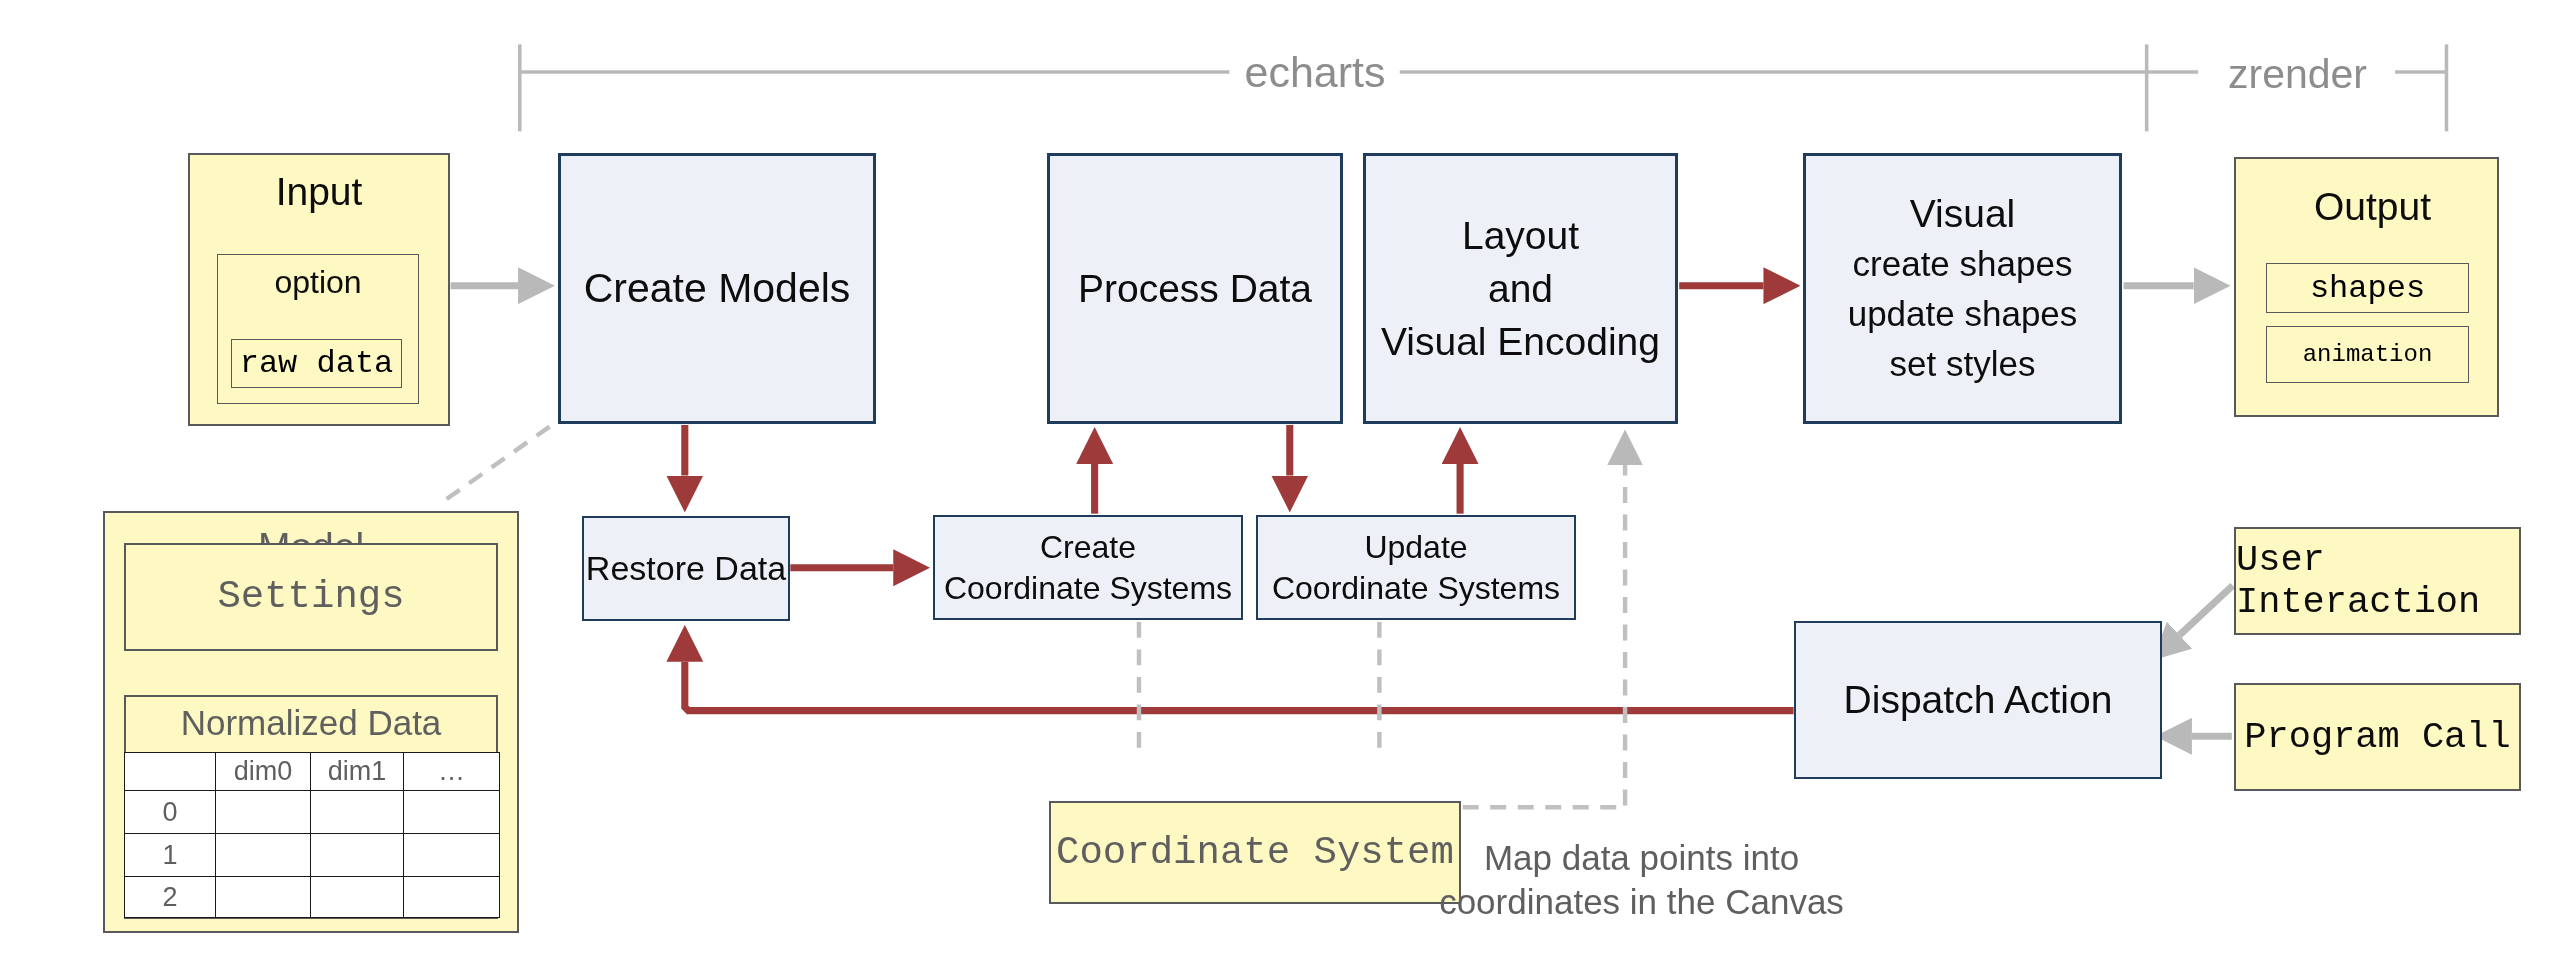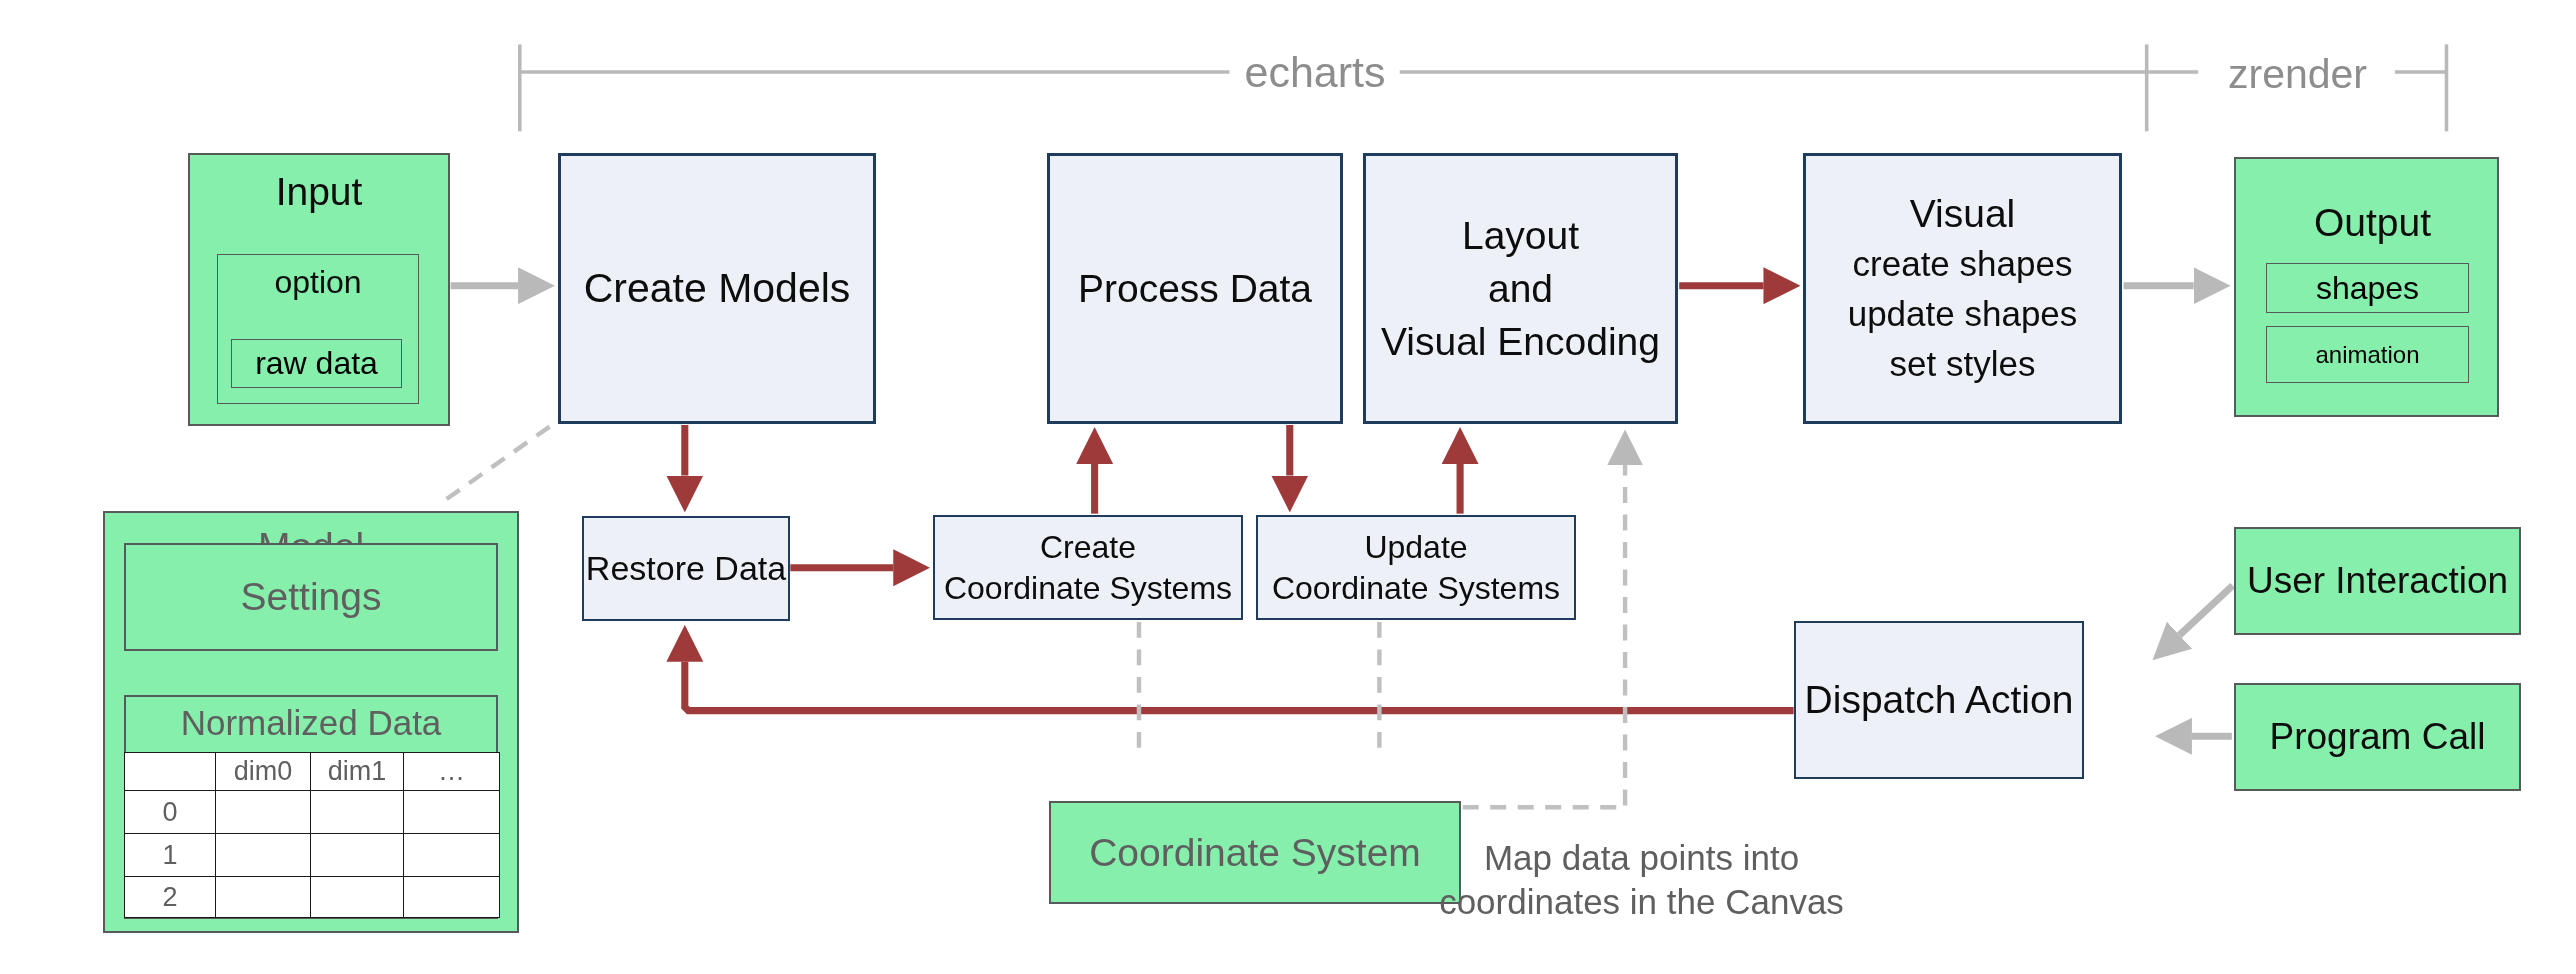--- a/index.html
+++ b/index.html
@@ -9,21 +9,21 @@
   }
   .abs{position:absolute;box-sizing:border-box;}
   svg.overlay{position:absolute;left:0;top:0;width:2576px;height:975px;pointer-events:none;}
   .node{
     background:#edf1f7;border:3.5px solid #1f3c5c;
     display:flex;align-items:center;justify-content:center;flex-direction:column;
     color:#0d0d0d;text-align:center;
   }
   .node.small{border-width:2.7px;}
   .plain{
-    background:#86efac;border:2.7px solid #58595b;box-sizing:border-box;
+    background:#fef9c3;border:2.7px solid #58595b;box-sizing:border-box;font-family:Liberation Mono, monospace;
   }
   .plain.thin{border-width:1.8px;display:flex;align-items:center;justify-content:center;}
   .lbl-black{color:#0d0d0d;}
   .lbl-gray{color:#5f5f5f;}
   .center-text{text-align:center;}
   .bracket-label{color:#8d8d8d;text-align:center;}
   
   .mtable{display:grid;grid-template-columns:91px 95px 93px 95px;
     grid-template-rows:38px 43px 43px 40px;border:1.8px solid #1a1a1a;background:#fff;}
   .mtable .cell{border-right:1.8px solid #1a1a1a;border-bottom:1.8px solid #1a1a1a;
@@ -106,21 +106,21 @@
   </div>
 
   <div class="abs node" style="left:1803px;top:153px;width:319px;height:271px;line-height:50px;">
     <span style="font-size:39px;">Visual</span>
     <span style="font-size:35px;">create shapes</span>
     <span style="font-size:35px;">update shapes</span>
     <span style="font-size:35px;">set styles</span>
   </div>
 
   <div class="abs plain" style="left:2234px;top:157px;width:265px;height:260px;"></div>
-  <div class="abs lbl-black center-text" style="left:2234px;top:201px;width:277px;font-size:39px;">Output</div>
+  <div class="abs lbl-black center-text" style="left:2234px;top:185px;width:277px;font-size:39px;">Output</div>
   <div class="abs plain thin" style="left:2266px;top:263px;width:203px;height:50px;font-size:32px;">shapes</div>
   <div class="abs plain thin" style="left:2266px;top:326px;width:203px;height:57px;font-size:24px;">animation</div>
 
   <div class="abs node small" style="left:582px;top:516px;width:208px;height:105px;font-size:34px;">Restore Data</div>
 
   <div class="abs node small" style="left:933px;top:515px;width:310px;height:105px;font-size:32px;line-height:41px;">
     <span>Create</span>
     <span>Coordinate Systems</span>
   </div>
 
@@ -129,21 +129,21 @@
     <span>Coordinate Systems</span>
   </div>
 
   <div class="abs plain" style="left:1049px;top:756px;width:412px;height:103px;display:flex;align-items:center;justify-content:center;font-size:39px;color:#5f5f5f;margin-top:45px;">Coordinate System</div>
 
   <div class="abs lbl-gray center-text" style="left:1402px;top:836px;width:479px;font-size:35px;line-height:44px;">
     <div>Map data points into</div>
     <div>coordinates in the Canvas</div>
   </div>
 
-  <div class="abs node small" style="left:1794px;top:621px;width:290px;height:158px;font-size:39px;">Dispatch Action</div>
+  <div class="abs node small" style="left:1794px;top:621px;width:368px;height:158px;font-size:39px;">Dispatch Action</div>
 
   <div class="abs plain" style="left:2234px;top:527px;width:287px;height:108px;display:flex;align-items:center;justify-content:center;font-size:37px;color:#0d0d0d;">User Interaction</div>
 
   <div class="abs plain" style="left:2234px;top:683px;width:287px;height:108px;display:flex;align-items:center;justify-content:center;font-size:37px;color:#0d0d0d;">Program Call</div>
 
   <div class="abs plain" style="left:103px;top:511px;width:416px;height:422px;"></div>
   <div class="abs lbl-gray center-text" style="left:103px;top:525px;width:416px;font-size:39px;">Model</div>
 
   <div class="abs plain" style="left:124px;top:543px;width:374px;height:108px;display:flex;align-items:center;justify-content:center;font-size:39px;color:#5f5f5f;">Settings</div>
 

